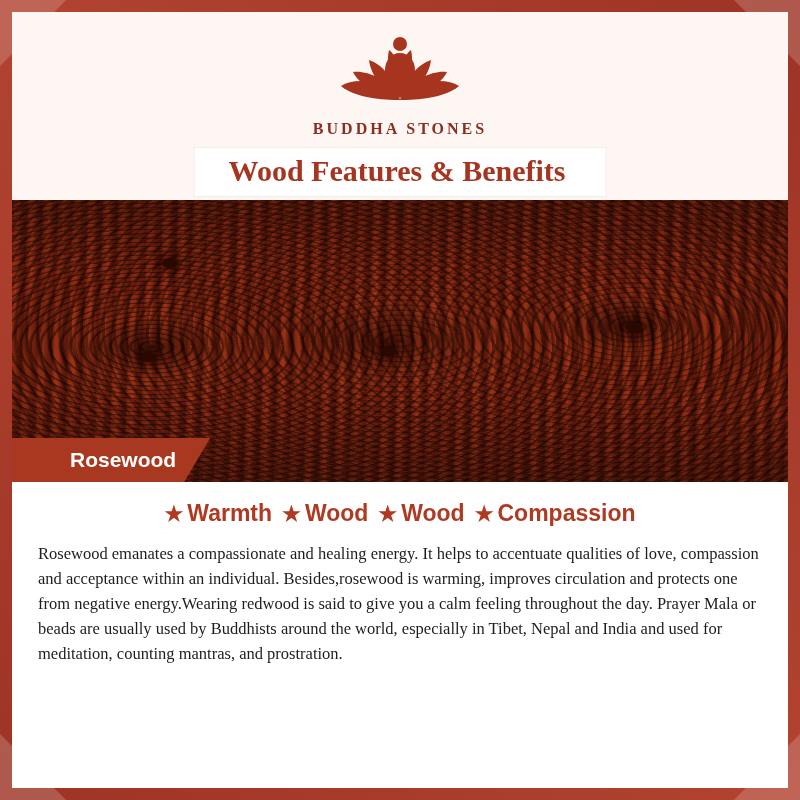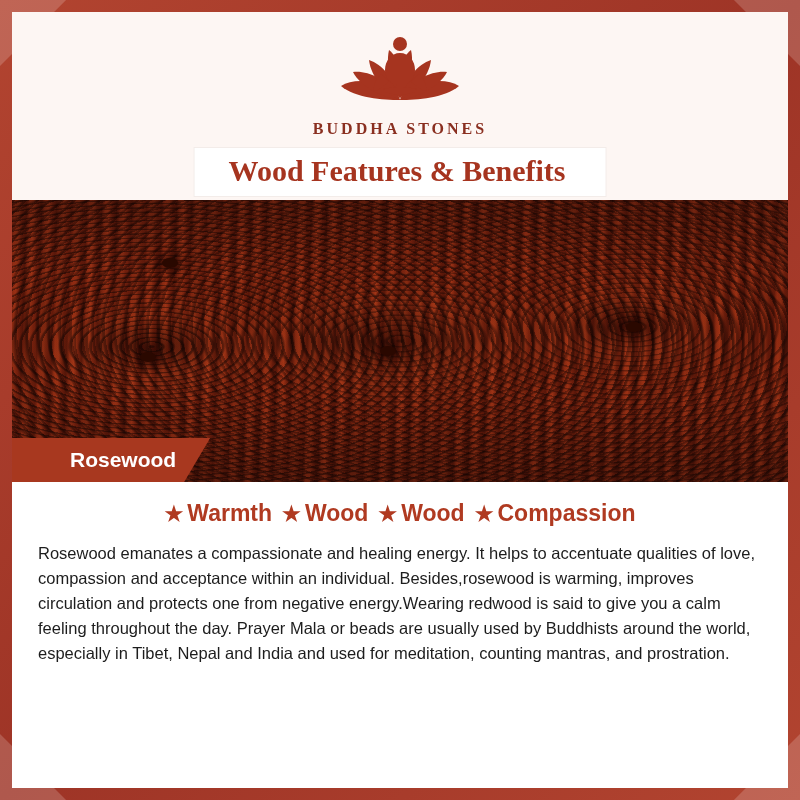--- a/index.html
+++ b/index.html
@@ -207,21 +207,21 @@
   .kw .star {
     color: #b03a21;
     font-size: 21px;
     line-height: 1;
   }
   .paragraph {
     font-size: 16.5px;
     line-height: 1.52;
     color: #1d1d1d;
     text-align: left;
-    font-family: Liberation Sans, sans-serif;
+    font-family: Liberation Serif, serif;
   }
 </style>
 </head>
 <body>
 
 <div class="page">
   <div class="corner tl"></div>
   <div class="corner tr"></div>
   <div class="corner bl"></div>
   <div class="corner br"></div>

